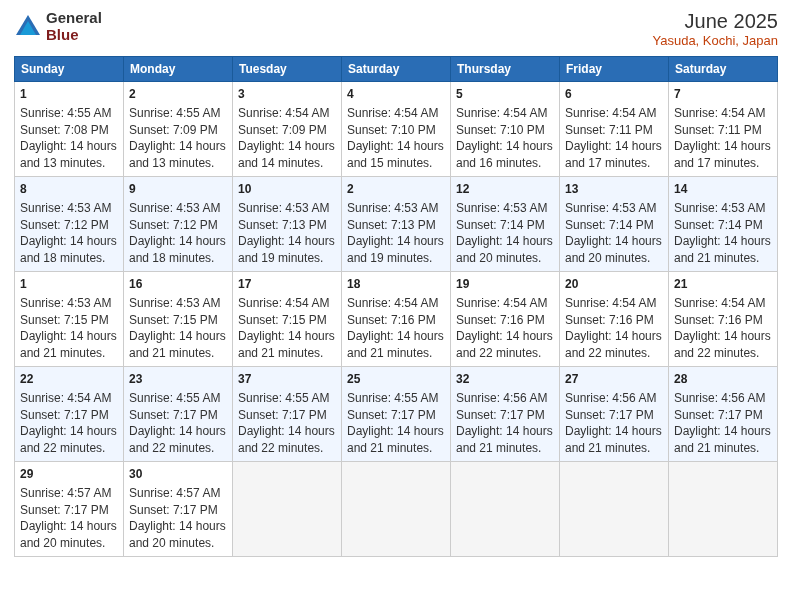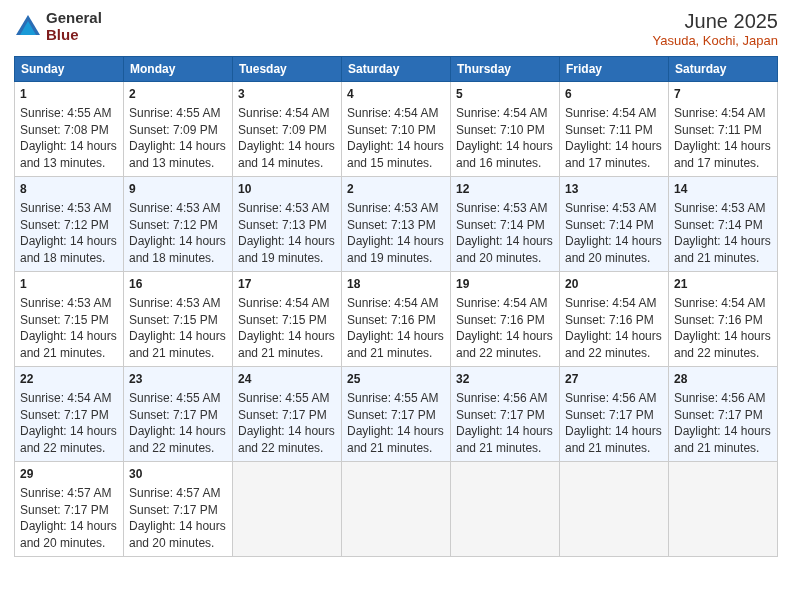--- a/index.html
+++ b/index.html
@@ -292,21 +292,21 @@
 and 22 minutes.</div>
           </td>
           <td>
             <span class="day-num">23</span>
             <div class="day-info" style="white-space: pre-line;">Sunrise: 4:55 AM
 Sunset: 7:17 PM
 Daylight: 14 hours
 and 22 minutes.</div>
           </td>
           <td>
-            <span class="day-num">24</span>
+            <span class="day-num">37</span>
             <div class="day-info" style="white-space: pre-line;">Sunrise: 4:55 AM
 Sunset: 7:17 PM
 Daylight: 14 hours
 and 22 minutes.</div>
           </td>
           <td>
             <span class="day-num">25</span>
             <div class="day-info" style="white-space: pre-line;">Sunrise: 4:55 AM
 Sunset: 7:17 PM
 Daylight: 14 hours

